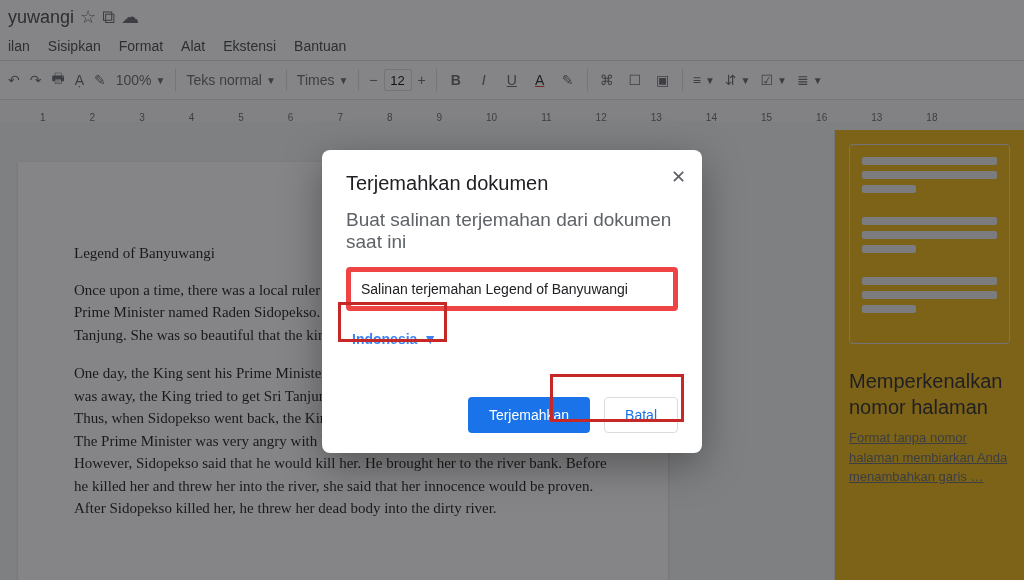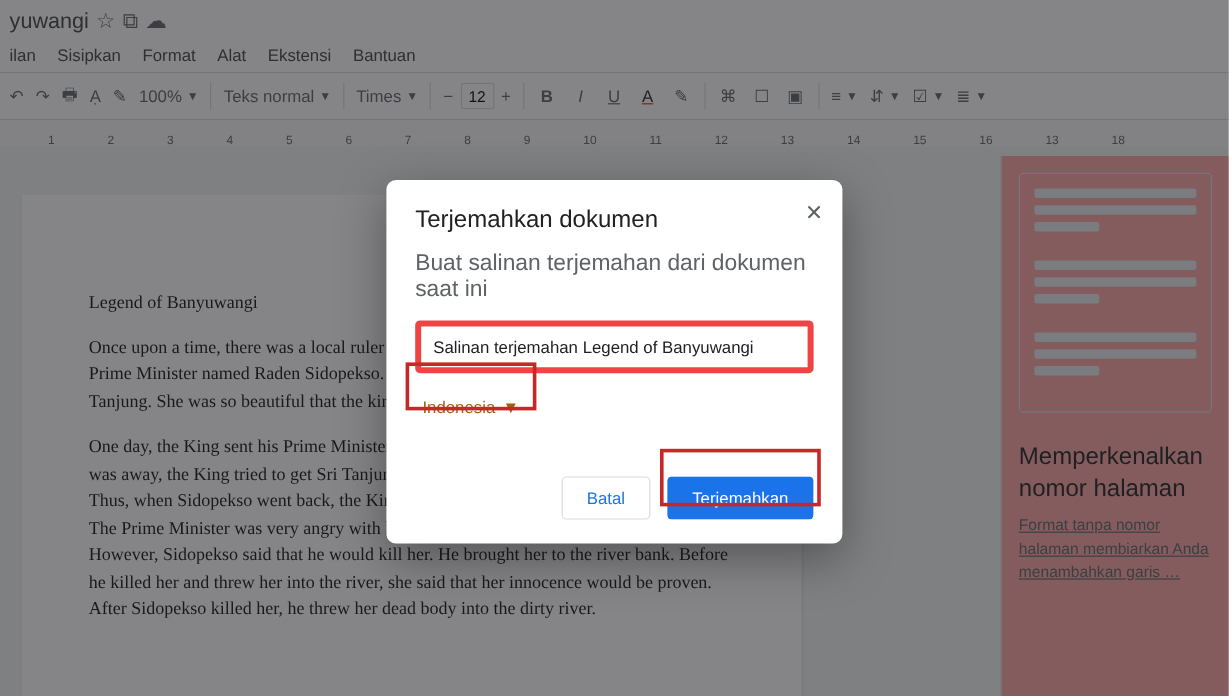--- a/index.html
+++ b/index.html
@@ -36,21 +36,21 @@
   .workspace { position: absolute; top: 122px; left: 0; right: 0; bottom: 0; display: flex; background: #f1f3f4; }
   .page {
     background: #fff; width: 650px; min-height: 800px; margin: 40px 0 0 18px;
     padding: 80px 56px; box-shadow: 0 1px 3px rgba(60,64,67,.2);
     font-family: "Times New Roman", serif; font-size: 15px; color: #111; line-height: 1.5;
   }
   .page h3 { font-weight: 400; font-size: 15px; margin-bottom: 14px; }
   .page p { margin-bottom: 16px; text-align: left; }
   .rightpanel {
     position: absolute; right: 0; top: 8px; width: 190px; bottom: 0;
-    background: #fca5a5; border-left: 1px solid #dadce0; padding: 14px;
+    background: #eab308; border-left: 1px solid #dadce0; padding: 14px;
   }
   .preview {
     width: 100%; height: 200px; border: 1px solid #dadce0; border-radius: 4px;
     margin-bottom: 24px; padding: 12px;
   }
   .preview .pl { height: 8px; background: #e8eaed; margin-bottom: 6px; border-radius: 2px; }
   .preview .gap { height: 18px; }
   .preview .thin { width: 40%; }
   .rh { font-size: 20px; color: #202124; margin-bottom: 8px; line-height: 1.3; }
   .rp { font-size: 13px; color: #5f6368; line-height: 1.5; text-decoration: underline; }
@@ -67,22 +67,22 @@
   .dialog .dh { font-size: 20px; color: #202124; margin-bottom: 14px; }
   .dialog .close { position: absolute; top: 16px; right: 16px; font-size: 18px; color: #5f6368; cursor: pointer; }
   .dialog .sub { font-size: 19px; color: #5f6368; margin-bottom: 14px; }
   .dialog label { font-size: 12px; color: #5f6368; display: block; margin-bottom: 6px; }
   .dialog input[type=text] {
     width: 100%; border: 5px solid #ef4444; border-radius: 4px;
     padding: 9px 10px; font-size: 14px; color: #202124; margin-bottom: 16px;
   }
   .lang {
     display: inline-flex; align-items: flex-start; gap: 6px;
-    font-size: 14px; color: #a16207; cursor: pointer;
-    padding: 4px 6px; border-radius: 4px;
+    font-size: 14px; color: #3b82f6; cursor: pointer;
+    padding: 4px 6px; border-radius: 4px; font-weight: bold;
   }
   .actions { display: flex; justify-content: flex-end; gap: 14px; margin-top: 46px; }
   .btn {
     padding: 9px 20px; border-radius: 4px; font-size: 14px; font-weight: 500;
     cursor: pointer; border: 1px solid transparent;
   }
   .btn-flat { color: #1a73e8; border-color: #dadce0; background: #fff; }
   .btn-primary { color: #fff; background: #1a73e8; }
   .hi {
     position: absolute; border: 3px solid var(--hi, #c62828); pointer-events: none;
@@ -201,20 +201,20 @@
   <div class="dialog">
     <div class="close">✕</div>
     <div class="dh">Terjemahkan dokumen</div>
     <div class="sub">Buat salinan terjemahan dari dokumen saat ini</div>
     <input type="text" value="Salinan terjemahan Legend of Banyuwangi" style="">
     <div id="lang" class="lang">
       <span>Indonesia</span>
       <span class="arrow">▼</span>
     </div>
     <div class="actions">
+      <button id="confirm" class="btn btn-primary">Terjemahkan</button>
       <button class="btn btn-flat">Batal</button>
-      <button id="confirm" class="btn btn-primary">Terjemahkan</button>
     </div>
     
     <div id="hi-lang" class="hi" style="left: 16px; top: 152px; width: 108.578px; height: 40px;"></div>
     <div id="hi-confirm" class="hi" style="left: 227.844px; top: 224px; width: 134.156px; height: 48px;"></div>
   </div>
 </div>
 
 </body></html>

